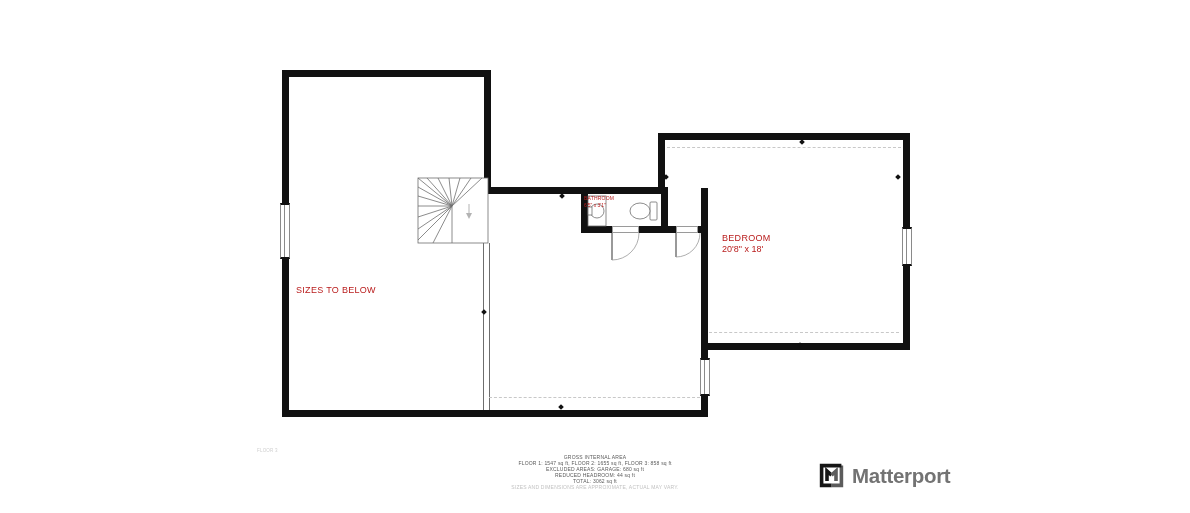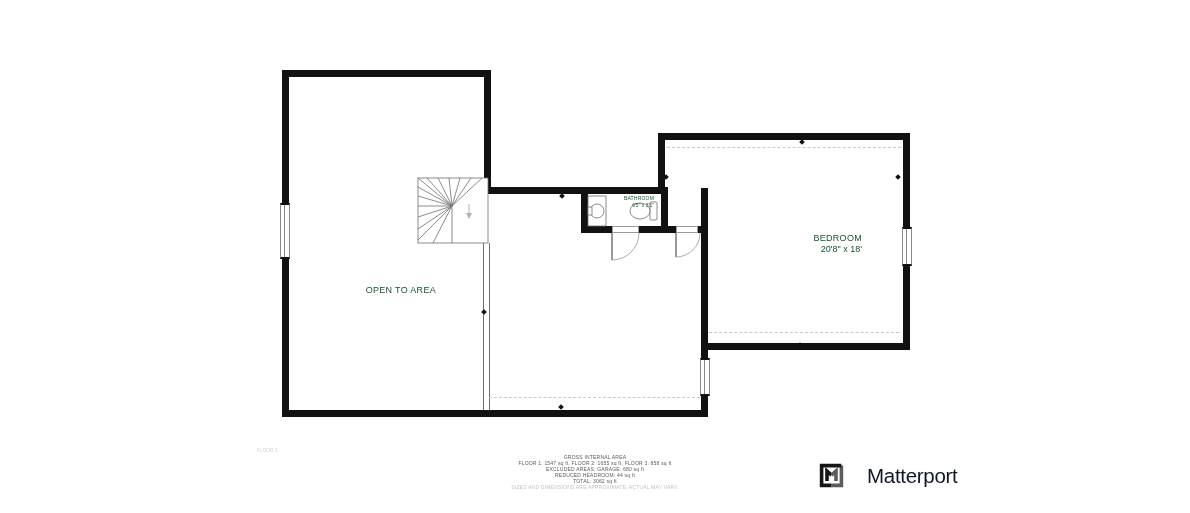--- a/index.html
+++ b/index.html
@@ -5,31 +5,31 @@
   html,body{margin:0;padding:0;background:#fff;}
   .plan{position:relative;width:1190px;height:513px;background:#fff;overflow:hidden;
         font-family:"Liberation Sans",sans-serif;}
   .wall{position:absolute;background:#111;}
   .rail{position:absolute;background:#fff;border-left:1px solid #6e6e6e;border-right:1px solid #6e6e6e;}
   .win{position:absolute;background:#fff;border:1px solid #8a8a8a;border-top:2px solid #111;border-bottom:2px solid #111;}
   .win i{position:absolute;left:50%;top:0;bottom:0;width:1px;background:#8a8a8a;margin-left:-1px;}
   .doorframe{position:absolute;background:#fff;border:1px solid #9a9a9a;box-sizing:border-box;}
   .dash{position:absolute;border-top:1px dashed #c8c8c8;height:0;}
   .tick{position:absolute;width:4px;height:4px;background:#111;transform:rotate(45deg);}
-  .roomlabel{position:absolute;text-align:right;color:#14532d;}
+  .roomlabel{position:absolute;text-align:left;color:#b91c1c;}
   .roomlabel .nm{font-size:9px;letter-spacing:.3px;line-height:11px;}
   .roomlabel .dim{font-size:9px;line-height:11px;}
   .roomlabel.small .nm{font-size:5px;letter-spacing:.2px;line-height:6.5px;}
   .roomlabel.small .dim{font-size:5px;line-height:6.5px;}
   .footer{position:absolute;left:445px;top:455px;width:300px;text-align:center;color:#5a5a5a;
           font-size:5px;line-height:5.9px;letter-spacing:.2px;}
   .footer .disclaimer{color:#c2c2c2;}
   .floorlabel{position:absolute;left:257px;top:448px;font-size:4.5px;color:#cfcfcf;letter-spacing:.2px;}
   .logo{position:absolute;left:818px;top:462px;display:flex;align-items:center;}
-  .logo .word{font-size:20.5px;font-weight:400;color:#0f172a;letter-spacing:-.3px;margin-left:22px;}
+  .logo .word{font-size:20.5px;font-weight:700;color:#737373;letter-spacing:-.3px;margin-left:7px;}
   svg.overlay{position:absolute;left:0;top:0;pointer-events:none;}
 </style>
 </head>
 <body>
 
 <div class="plan">
 
   <div class="wall" style="left:282px;top:70px;width:209px;height:7px"></div>
   <div class="wall" style="left:282px;top:70px;width:7px;height:133px"></div>
   <div class="wall" style="left:282px;top:255px;width:7px;height:162px"></div>
@@ -107,21 +107,21 @@
       <rect x="588" y="207" width="4" height="8"></rect>
     </g>
 
     <g stroke="#6e6e6e" stroke-width="0.8" fill="#fff">
       <rect x="650" y="202" width="7" height="18" rx="1"></rect>
       <ellipse cx="640" cy="211" rx="10" ry="8"></ellipse>
     </g>
   </svg>
 
   <div class="roomlabel" style="left:296px;top:285px;width:140px">
-    <div class="nm">OPEN TO AREA</div>
+    <div class="nm">SIZES TO BELOW</div>
   </div>
 
 
   <div class="roomlabel" style="left:722px;top:233px;width:140px">
     <div class="nm">BEDROOM</div>
     <div class="dim">20'8" x 18'</div>
   </div>
 
   <div class="roomlabel small" style="left:584px;top:195px;width:70px">
     <div class="nm">BATHROOM</div>

